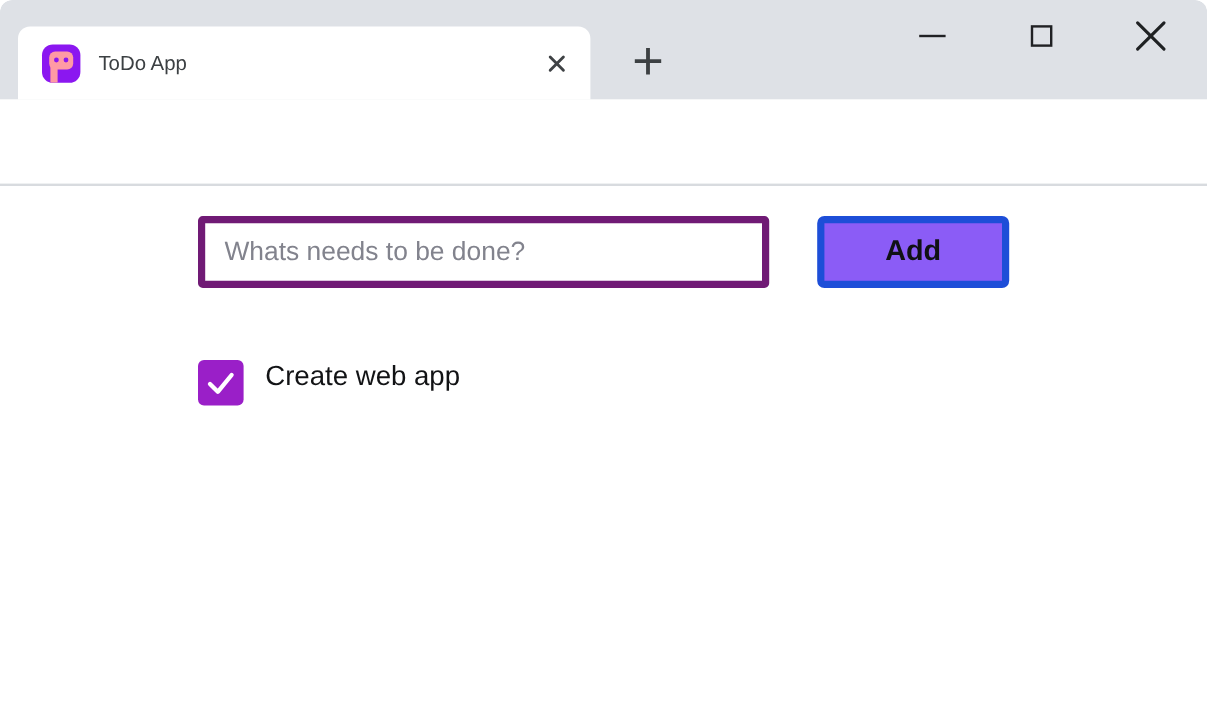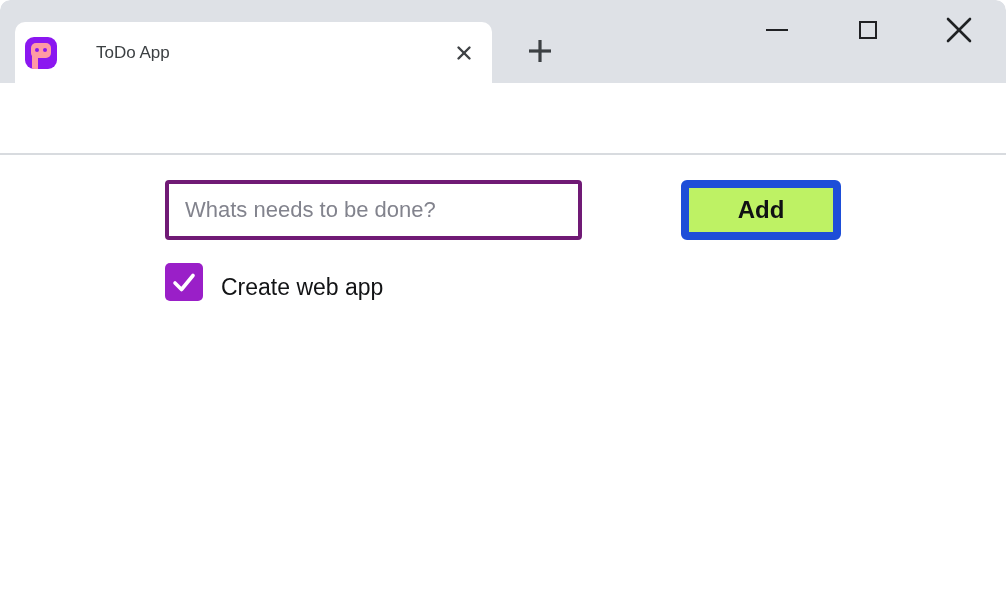--- a/index.html
+++ b/index.html
@@ -2,21 +2,21 @@
 <html><head>
 <meta charset="utf-8">
 <style>
   html,body{margin:0;padding:0;background:#fff;}
   .window{position:relative;width:1006px;height:593px;background:#fff;
     font-family:"Liberation Sans",sans-serif;overflow:hidden;border-radius:10px 10px 0 0;}
 
   
   .tabstrip{position:absolute;top:0;left:0;right:0;height:83px;background:#dee1e6;border-radius:10px 10px 0 0;}
   .tab{position:absolute;left:15px;top:22px;width:477px;height:61px;background:#fff;
-    border-radius:10px 10px 0 0;display:flex;align-items:center;box-sizing:border-box;padding:0 14px 0 10px;gap:24px;}
+    border-radius:10px 10px 0 0;display:flex;align-items:center;box-sizing:border-box;padding:0 14px 0 20px;}
   .favicon{position:relative;width:32px;height:32px;background:#8b17f0;border-radius:9px;margin-right:15px;overflow:hidden;flex:none;}
   .favicon .face{position:absolute;left:6px;top:6px;width:20px;height:15px;background:#ff9aa4;border-radius:5px;}
   .favicon .eye{position:absolute;top:5px;width:4px;height:4px;border-radius:50%;background:#8b17f0;}
   .favicon .eye.l{left:4px}.favicon .eye.r{left:12px}
   .favicon .tail{position:absolute;left:7px;top:17px;width:6px;height:15px;background:#ff9aa4;}
   .tab-title{font-size:17px;color:#3c4043;flex:1;white-space:nowrap;overflow:hidden;}
   .tab-close{width:28px;height:28px;display:flex;align-items:center;justify-content:center;cursor:pointer;border-radius:50%;}
   .newtab{position:absolute;left:524px;top:36px;width:32px;height:30px;display:flex;align-items:center;justify-content:center;cursor:pointer;}
   .winbtn{position:absolute;width:44px;height:40px;top:10px;display:flex;align-items:center;justify-content:center;cursor:pointer;}
   .winbtn.min{left:755px}.winbtn.max{left:846px}.winbtn.cls{left:937px}
@@ -31,28 +31,28 @@
     display:flex;align-items:center;box-sizing:border-box;padding:0 10px 0 12px;cursor:text;}
   .urltext{flex:1;font-size:21px;margin-left:16px;white-space:nowrap;overflow:hidden;}
   .urltext .host{color:#202124;}
   .urltext .path{color:#5f6368;}
   .iconbtn{display:flex;align-items:center;justify-content:center;cursor:pointer;flex:none;}
   .avatar{position:absolute;left:876px;top:99px;width:42px;height:42px;cursor:pointer;}
   .menu3{position:absolute;left:948px;top:101px;width:28px;height:38px;display:flex;align-items:center;justify-content:center;cursor:pointer;}
 
   
   .content{position:absolute;top:155px;left:0;right:0;bottom:0;background:#fff;}
-  .todo-input{position:absolute;left:165px;top:25px;width:417px;height:60px;box-sizing:border-box;
-    border:4px solid #701a75;border-radius:4px;font-size:22px;padding:0 16px;color:#4c1d95;
+  .todo-input{position:absolute;left:165px;top:25px;width:476px;height:60px;box-sizing:border-box;
+    border:6px solid #701a75;border-radius:4px;font-size:22px;padding:0 16px;color:#4c1d95;
     font-family:"Liberation Sans",sans-serif;outline:none;}
   .todo-input::placeholder{color:#82838d;}
-  .add-btn{position:absolute;left:681px;top:25px;width:160px;height:60px;box-sizing:border-box;background:#bef264;
-    border:8px solid #1d4ed8;border-radius:6px;font-size:24px;font-weight:700;color:#101114;
+  .add-btn{position:absolute;left:681px;top:25px;width:160px;height:60px;box-sizing:border-box;background:#8b5cf6;
+    border:6px solid #1d4ed8;border-radius:6px;font-size:24px;font-weight:700;color:#101114;
     font-family:"Liberation Sans",sans-serif;cursor:pointer;}
-  .todo-row{position:absolute;left:165px;display:flex;align-items:flex-end;gap:18px;height:40px;}
+  .todo-row{position:absolute;left:165px;display:flex;align-items:flex-start;gap:18px;height:40px;margin-top:39px;}
   .todo-row.r0{top:106px}.todo-row.r1{top:166px}
   .todo-check{width:38px;height:38px;border-radius:5px;box-sizing:border-box;flex:none;cursor:pointer;
     display:flex;align-items:center;justify-content:center;}
   .todo-check.checked{background:#9a1fc8;}
   .todo-check.unchecked{background:#fff;border:3px solid #1c1c1c;border-radius:6px;}
   .todo-label{font-size:23px;color:#121315;}
 </style>
 </head>
 <body>
 

